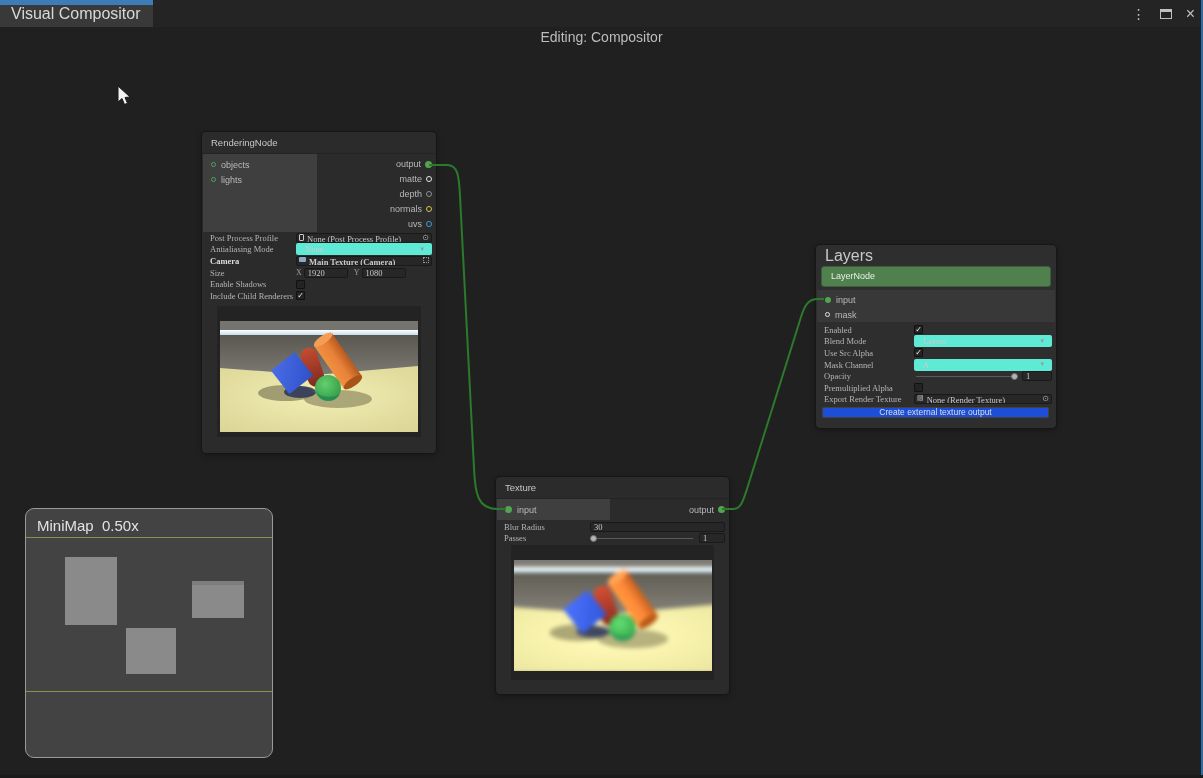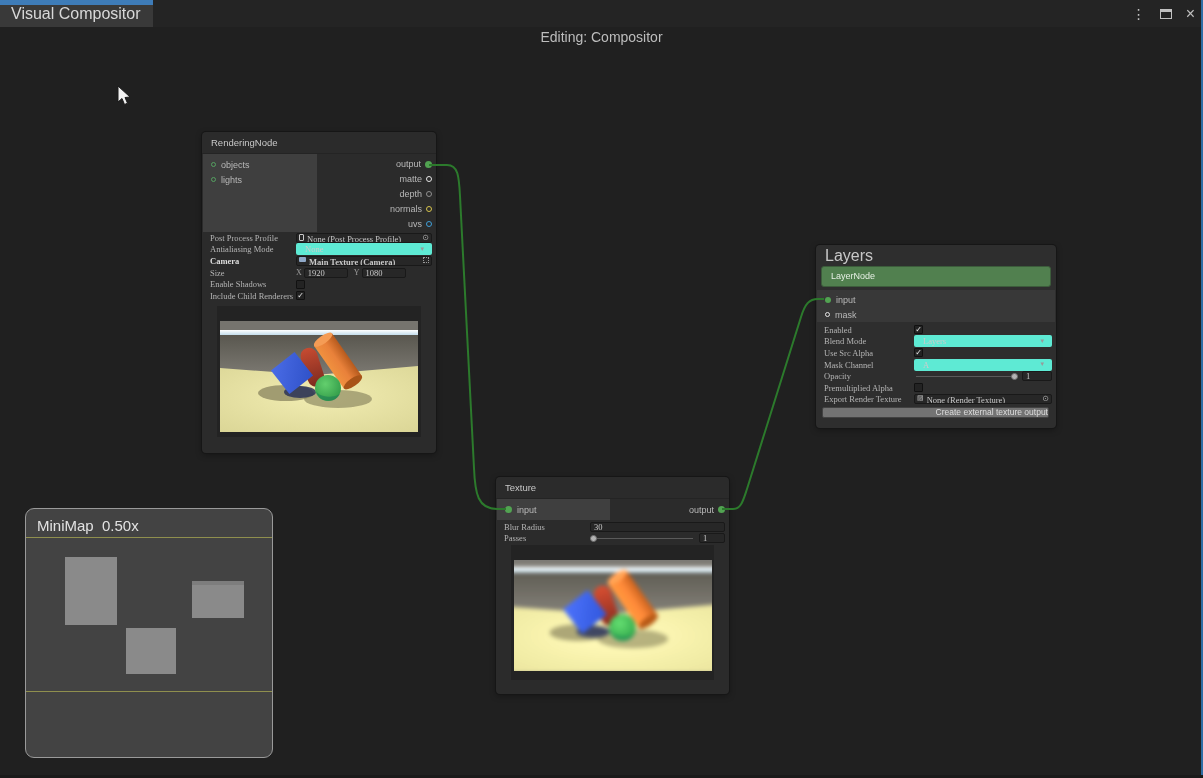--- a/index.html
+++ b/index.html
@@ -66,21 +66,21 @@
   .slider .knob { position:absolute; top:1.5px; width:7px; height:7px; border-radius:50%; background:#b3b3b3; border:1px solid #6e6e6e; }
   .knob.left { left:0; } .knob.right { right:0; }
 
   .preview-frame { position:absolute; background:#232323; display:flex; justify-content:center; }
   .preview-img { width:198px; height:111px; margin-top:15px; overflow:hidden; background:#6b6b6b; }
   .preview-img.blurred svg { filter:blur(2.2px) saturate(1.05) brightness(1.07); transform:scale(1.04); }
 
   
   .layer-bar { position:absolute; left:5px; right:5px; top:21px; height:21px; background:#51804f; border:1px solid #3c5c3b; border-radius:3px; font-size:9px; color:#e6efe4; line-height:19px; padding-left:9px; }
   .layers-ports { position:absolute; left:1px; right:1px; top:45px; height:32px; background:#383838; padding-top:2px; }
-  .create-btn { position:absolute; left:6px; right:7px; top:162px; height:11px; background:#737373; border:1px solid #424242; border-radius:2px; font-size:8.5px; color:#dedede; text-align:right; line-height:9px; }
+  .create-btn { position:absolute; left:6px; right:7px; top:162px; height:11px; background:#1d4ed8; border:1px solid #424242; border-radius:2px; font-size:8.5px; color:#dedede; text-align:center; line-height:9px; }
 
   
   .minimap { position:absolute; left:25px; top:508px; width:248px; height:250px; background:#434343; border:1px solid #9a9a9a; border-radius:9px; overflow:hidden; }
   .minimap-title { position:absolute; left:11px; top:8px; font-size:15px; color:#e2e2e2; white-space:pre; }
   .mm-line { position:absolute; left:0; right:0; height:1px; background:#8f8f4e; }
   .mm-rect { position:absolute; background:#8a8a8a; }
 
   .wires { position:absolute; left:0; top:0; z-index:50; pointer-events:none; }
   .cursor { position:absolute; left:115px; top:85px; z-index:100; pointer-events:none; }
 </style>

